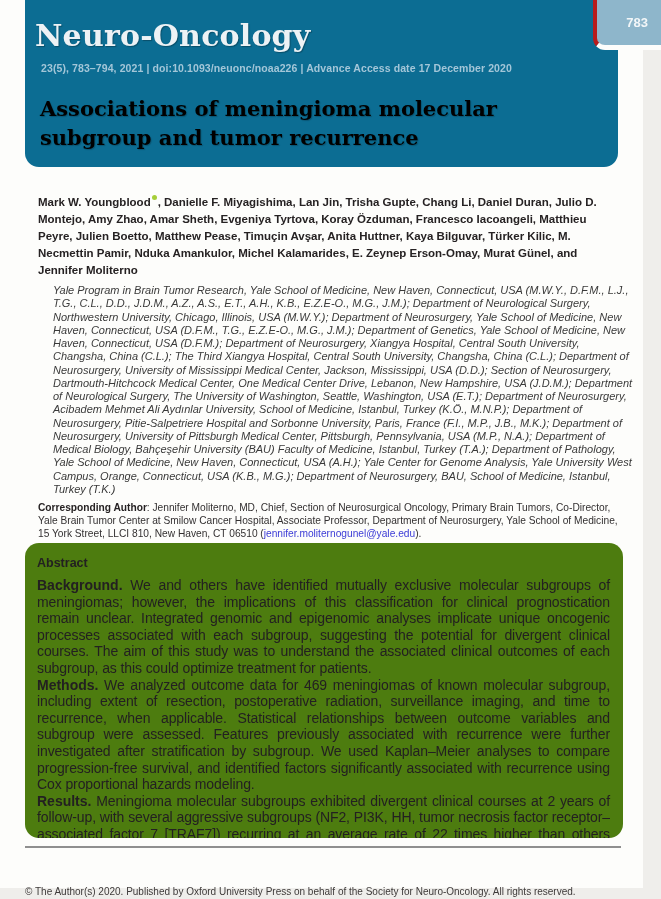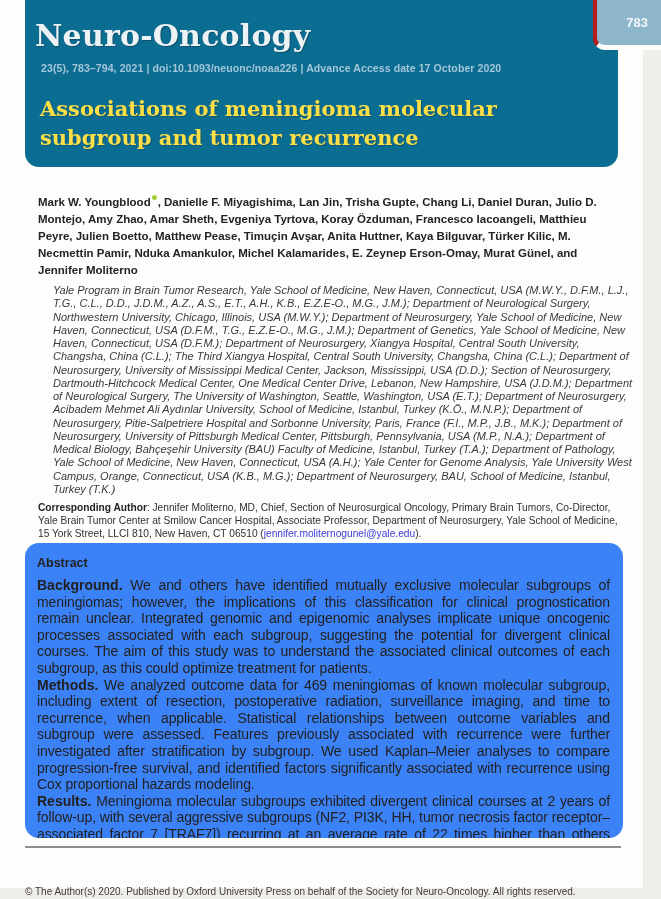--- a/index.html
+++ b/index.html
@@ -21,21 +21,21 @@
     font-family:"DejaVu Serif", serif; font-weight:bold; font-size:30px;
     color:#EDF2F5; letter-spacing:0.2px; text-shadow:1px 1px 1px rgba(0,0,0,0.28);
   }
   .citation-line {
     position:absolute; left:16px; top:62px;
     font-size:10.5px; font-weight:bold; color:#A3C6D8; letter-spacing:0.1px;
   }
   .article-title {
     position:absolute; left:15px; top:94px; width:566px;
     font-family:"DejaVu Serif", serif; font-weight:bold; font-size:21px; line-height:29px;
-    color:#fde047; text-shadow:1px 1px 1px rgba(0,0,0,0.22);
+    color:#000000; text-shadow:1px 1px 1px rgba(0,0,0,0.22);
   }
 
   
   .page-tab {
     position:absolute; left:593px; top:0; width:68px; height:50px; box-sizing:border-box;
     background:#8EB6CB; border-left:4px solid #b91c1c; border-bottom:5px solid #FDFDFB;
     border-bottom-left-radius:12px;
     font-size:13px; font-weight:bold; color:#F2F6F8;
     text-align:right; padding:15px 13px 0 0;
   }
@@ -56,21 +56,21 @@
   .corresponding {
     position:absolute; left:38px; top:502px; width:580px;
     font-size:10.2px; line-height:12.8px; color:#333031;
   }
   .corresponding b { color:#262223; }
   .email-link { color:#3B3BD6; text-decoration:none; cursor:pointer; }
 
   
   .abstract-box {
     position:absolute; left:25px; top:543px; width:598px; height:295px; box-sizing:border-box;
-    background:#3b82f6; border-radius:14px; padding:13px 13px 4px 12px; overflow:hidden;
+    background:#4d7c0f; border-radius:14px; padding:13px 13px 4px 12px; overflow:hidden;
   }
   .abstract-heading { font-size:12.5px; font-weight:bold; color:#232021; margin:0 0 7px 0; }
   .abstract-para {
     font-size:14px; line-height:16.6px; text-align:justify;
     color:#232021; letter-spacing:-0.1px; margin:0;
   }
   .abstract-para b { letter-spacing:0; }
 
   
   .footer-rule { position:absolute; left:25px; top:846px; width:596px; height:2px; background:#8F8F8F; }
@@ -80,21 +80,21 @@
   }
 </style>
 </head>
 <body>
 
 <div class="right-edge"></div>
 <div class="bottom-edge"></div>
 
 <div class="banner">
   <div class="journal-title">Neuro-Oncology</div>
-  <div class="citation-line">23(5), 783–794, 2021 | doi:10.1093/neuonc/noaa226 | Advance Access date 17 October 2020</div>
+  <div class="citation-line">23(5), 783–794, 2021 | doi:10.1093/neuonc/noaa226 | Advance Access date 17 December 2020</div>
   <div class="article-title">Associations of meningioma molecular subgroup and tumor recurrence</div>
 </div>
 
 <div class="page-tab">
   <span>783</span>
 </div>
 
 <div class="authors"><span>Mark W. Youngblood</span><span class="orcid-dot"></span><span>, Danielle F. Miyagishima, Lan Jin, Trisha Gupte, Chang Li, Daniel Duran, Julio D. Montejo, Amy Zhao, Amar Sheth, Evgeniya Tyrtova, Koray Özduman, Francesco Iacoangeli, Matthieu Peyre, Julien Boetto, Matthew Pease, Timuçin Avşar, Anita Huttner, Kaya Bilguvar, Türker Kilic, M. Necmettin Pamir, Nduka Amankulor, Michel Kalamarides, E. Zeynep Erson-Omay, Murat Günel, and Jennifer Moliterno</span></div>
 
 <div class="affiliations">Yale Program in Brain Tumor Research, Yale School of Medicine, New Haven, Connecticut, USA (M.W.Y., D.F.M., L.J., T.G., C.L., D.D., J.D.M., A.Z., A.S., E.T., A.H., K.B., E.Z.E-O., M.G., J.M.); Department of Neurological Surgery, Northwestern University, Chicago, Illinois, USA (M.W.Y.); Department of Neurosurgery, Yale School of Medicine, New Haven, Connecticut, USA (D.F.M., T.G., E.Z.E-O., M.G., J.M.); Department of Genetics, Yale School of Medicine, New Haven, Connecticut, USA (D.F.M.); Department of Neurosurgery, Xiangya Hospital, Central South University, Changsha, China (C.L.); The Third Xiangya Hospital, Central South University, Changsha, China (C.L.); Department of Neurosurgery, University of Mississippi Medical Center, Jackson, Mississippi, USA (D.D.); Section of Neurosurgery, Dartmouth-Hitchcock Medical Center, One Medical Center Drive, Lebanon, New Hampshire, USA (J.D.M.); Department of Neurological Surgery, The University of Washington, Seattle, Washington, USA (E.T.); Department of Neurosurgery, Acibadem Mehmet Ali Aydınlar University, School of Medicine, Istanbul, Turkey (K.Ö., M.N.P.); Department of Neurosurgery, Pitie-Salpetriere Hospital and Sorbonne University, Paris, France (F.I., M.P., J.B., M.K.); Department of Neurosurgery, University of Pittsburgh Medical Center, Pittsburgh, Pennsylvania, USA (M.P., N.A.); Department of Medical Biology, Bahçeşehir University (BAU) Faculty of Medicine, Istanbul, Turkey (T.A.); Department of Pathology, Yale School of Medicine, New Haven, Connecticut, USA (A.H.); Yale Center for Genome Analysis, Yale University West Campus, Orange, Connecticut, USA (K.B., M.G.); Department of Neurosurgery, BAU, School of Medicine, Istanbul, Turkey (T.K.)</div>

